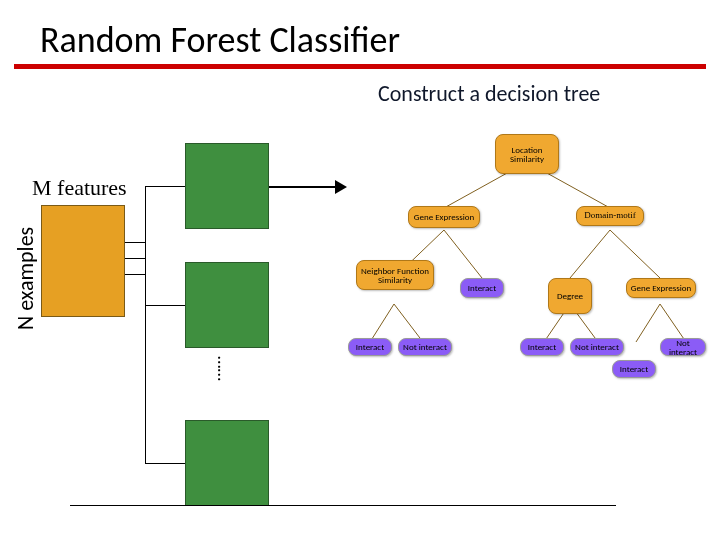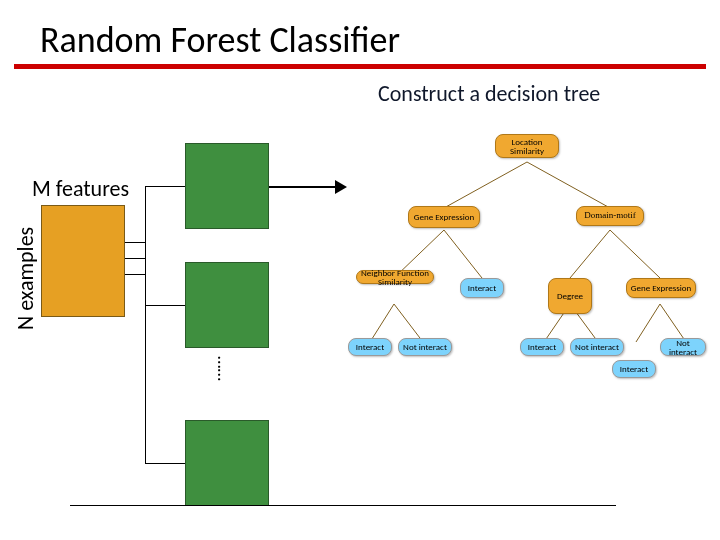--- a/index.html
+++ b/index.html
@@ -33,20 +33,21 @@
     top: 80px;
     font-size: 22px;
     color: #0f172a;
   }
   .mfeat {
     position: absolute;
     left: 32px;
     top: 175px;
     font-size: 22px;
     color: #000;
+    font-family: Liberation Serif, serif;
   }
   .nex {
     position: absolute;
     left: 12px;
     top: 330px;
     font-size: 22px;
     color: #000;
     transform: rotate(-90deg);
     transform-origin: left top;
     white-space: nowrap;
@@ -126,21 +127,21 @@
     color: #000;
     display: flex;
     align-items: center;
     justify-content: center;
     text-align: center;
     padding: 2px 3px;
     line-height: 1.05;
     box-shadow: 1px 1px 2px rgba(0,0,0,0.25);
   }
   .n-int  { background: #f0a830; border: 1px solid #b07818; }  
-  .n-leaf { background: #7dd3fc; border: 1px solid #9a9a9a; }  
+  .n-leaf { background: #8b5cf6; border: 1px solid #9a9a9a; }  
 
   
   .tree svg { position:absolute; left:0; top:0; width:100%; height:100%; }
   .tree line { stroke:#806020; stroke-width:1; }
 
 </style>
 </head>
 <body>
 
 <div class="title">Random Forest Classifier</div>
@@ -181,24 +182,24 @@
     <line x1="46" y1="176" x2="22" y2="214"></line>
     <line x1="46" y1="176" x2="75" y2="214"></line>
 
     <line x1="222" y1="176" x2="196" y2="214"></line>
     <line x1="222" y1="176" x2="250" y2="214"></line>
 
     <line x1="312" y1="176" x2="288" y2="214"></line>
     <line x1="312" y1="176" x2="338" y2="214"></line>
   </svg>
 
-  <div class="node n-int" style="left:147px; top:6px;  width:64px; height:24px;text-align:center;">Location Similarity</div>
+  <div class="node n-int" style="left:147px; top:6px;  width:64px; height:40px;text-align:center;">Location Similarity</div>
   <div class="node n-int" style="left:60px;  top:78px; width:72px; height:22px;">Gene Expression</div>
   <div class="node n-int" style="left:228px; top:78px; width:68px; height:20px;font-family:Liberation Serif, serif;">Domain-motif</div>
-  <div class="node n-int" style="left:8px;   top:142px;width:78px; height:14px;">Neighbor Function Similarity</div>
+  <div class="node n-int" style="left:8px;   top:132px;width:78px; height:30px;">Neighbor Function Similarity</div>
   <div class="node n-leaf" style="left:112px; top:150px;width:44px; height:20px;">Interact</div>
   <div class="node n-int" style="left:200px; top:150px;width:44px; height:36px;">Degree</div>
   <div class="node n-int" style="left:278px; top:150px;width:70px; height:20px;">Gene Expression</div>
 
   <div class="node n-leaf" style="left:0px;   top:210px;width:44px; height:18px;">Interact</div>
   <div class="node n-leaf" style="left:50px;  top:210px;width:54px; height:18px;">Not interact</div>
   <div class="node n-leaf" style="left:172px; top:210px;width:44px; height:18px;">Interact</div>
   <div class="node n-leaf" style="left:222px; top:210px;width:54px; height:18px;">Not interact</div>
   <div class="node n-leaf" style="left:264px; top:232px;width:44px; height:18px;">Interact</div>
   <div class="node n-leaf" style="left:312px; top:210px;width:46px; height:18px;">Not interact</div>

